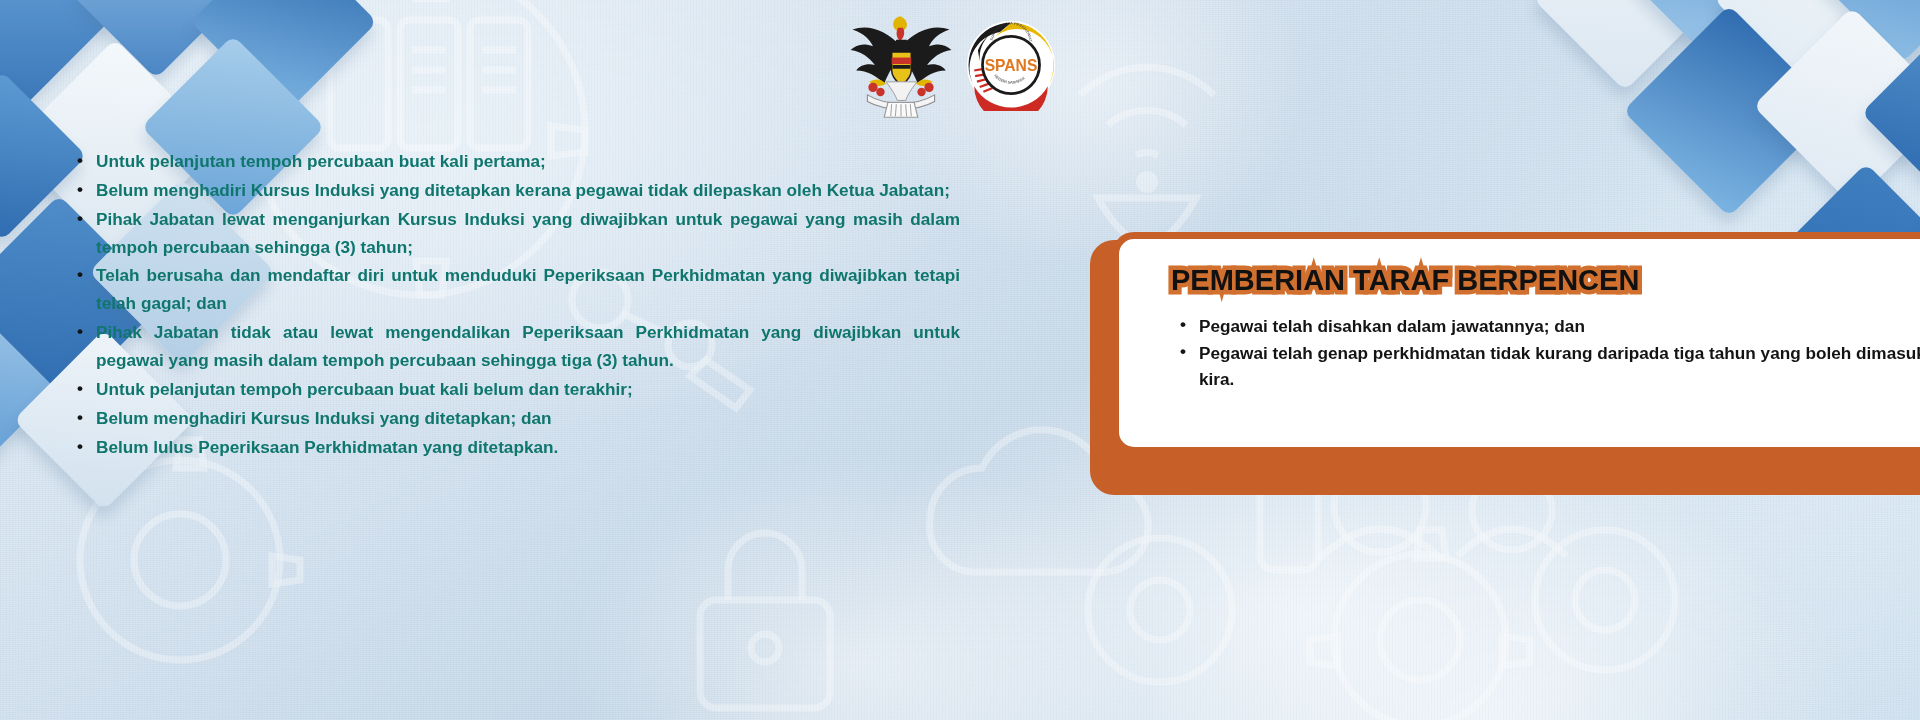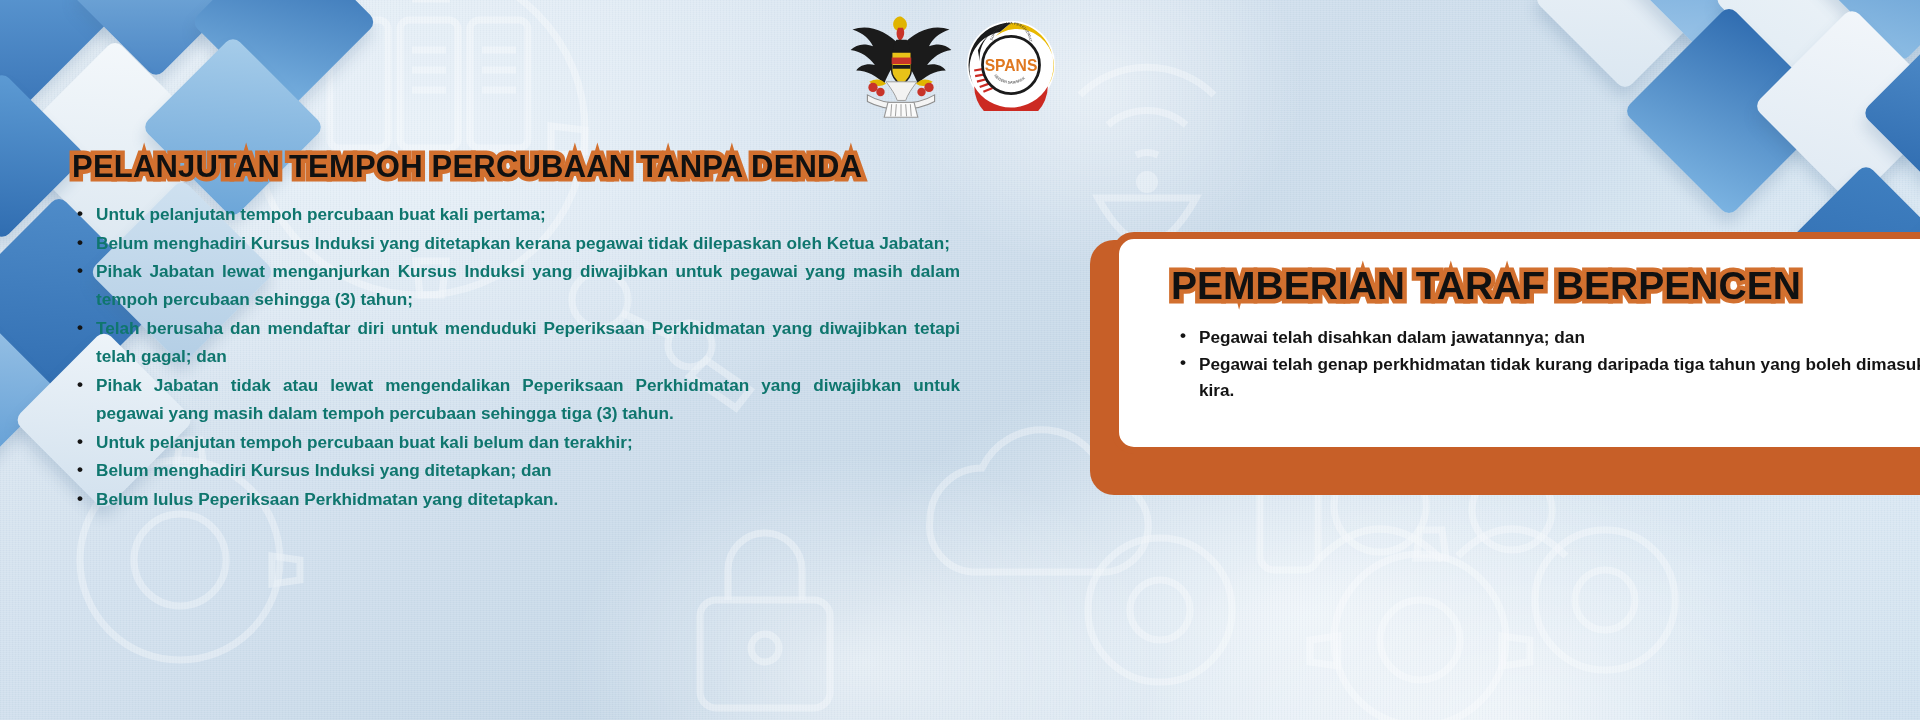--- a/index.html
+++ b/index.html
@@ -76,21 +76,21 @@
   .card-back{
     position:absolute; left:0; top:8px; width:858px; height:255px;
     background:#c75f28; border-radius:24px;
   }
   .card-front{
     position:absolute; left:22px; top:0px; width:880px; height:222px;
     background:#ffffff; border:7px solid #c75f28; border-radius:22px;
     padding:26px 34px 14px 34px;
   }
   .card-heading{
-    font-size:39px; font-weight:bold; color:#111;
+    font-size:29px; font-weight:bold; color:#111;
     -webkit-text-stroke:9px #d2702f; paint-order:stroke fill;
     display:inline-block; white-space:nowrap; text-transform:uppercase;
     margin-left:18px; margin-bottom:16px; line-height:1.1;text-align:right;
   }
   .card-front ul{ list-style:none; margin-left:22px; }
   .card-front ul li{
     position:relative; padding-left:24px;
     font-size:17.2px; font-weight:bold; color:#141414; line-height:1.55;
   }
   .card-front ul li::before{
@@ -264,23 +264,20 @@
         <path id="arcBot" d="M28 56 a24 24 0 0 0 44 0" fill="none"></path>
         <text font-family="Liberation Sans, sans-serif" font-size="4.2" fill="#333">
           <textPath href="#arcBot" startOffset="12%">NEGERI SARAWAK</textPath>
         </text>
       </svg>
     </div>
   </div>
 
   <div class="left-col">
 
-    <div class="heading-wrap">
-      <span class="heading">PELANJUTAN TEMPOH PERCUBAAN TANPA DENDA</span>
-    </div>
 
     <ul class="bullets">
       <li>Untuk pelanjutan tempoh percubaan buat kali pertama;</li>
       <li>Belum menghadiri Kursus Induksi yang ditetapkan kerana pegawai tidak dilepaskan oleh Ketua Jabatan;</li>
       <li>Pihak Jabatan lewat menganjurkan Kursus Induksi yang diwajibkan untuk pegawai yang masih dalam tempoh percubaan sehingga (3) tahun;</li>
       <li>Telah berusaha dan mendaftar diri untuk menduduki Peperiksaan Perkhidmatan yang diwajibkan tetapi telah gagal; dan</li>
       <li>Pihak Jabatan tidak atau lewat mengendalikan Peperiksaan Perkhidmatan yang diwajibkan untuk pegawai yang masih dalam tempoh percubaan sehingga tiga (3) tahun.</li>
     </ul>
 
 

